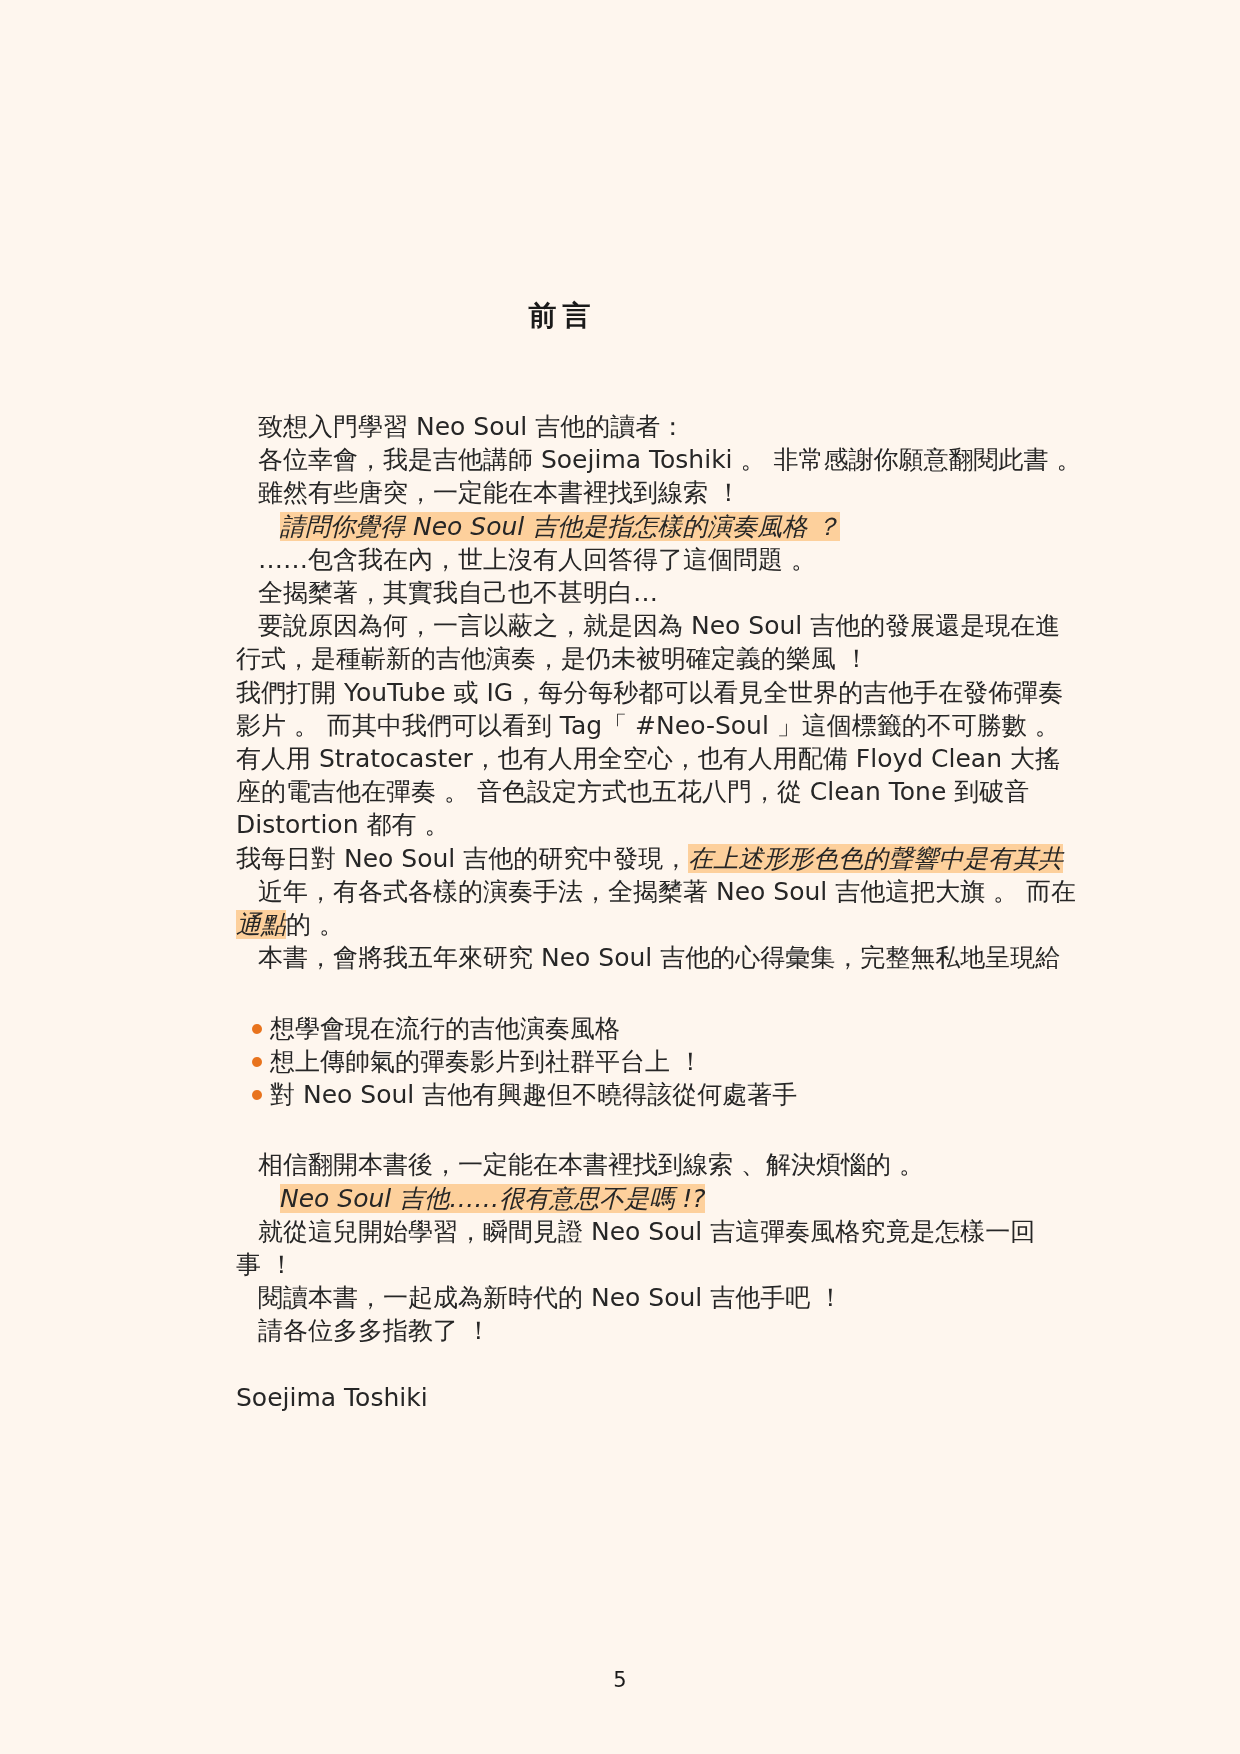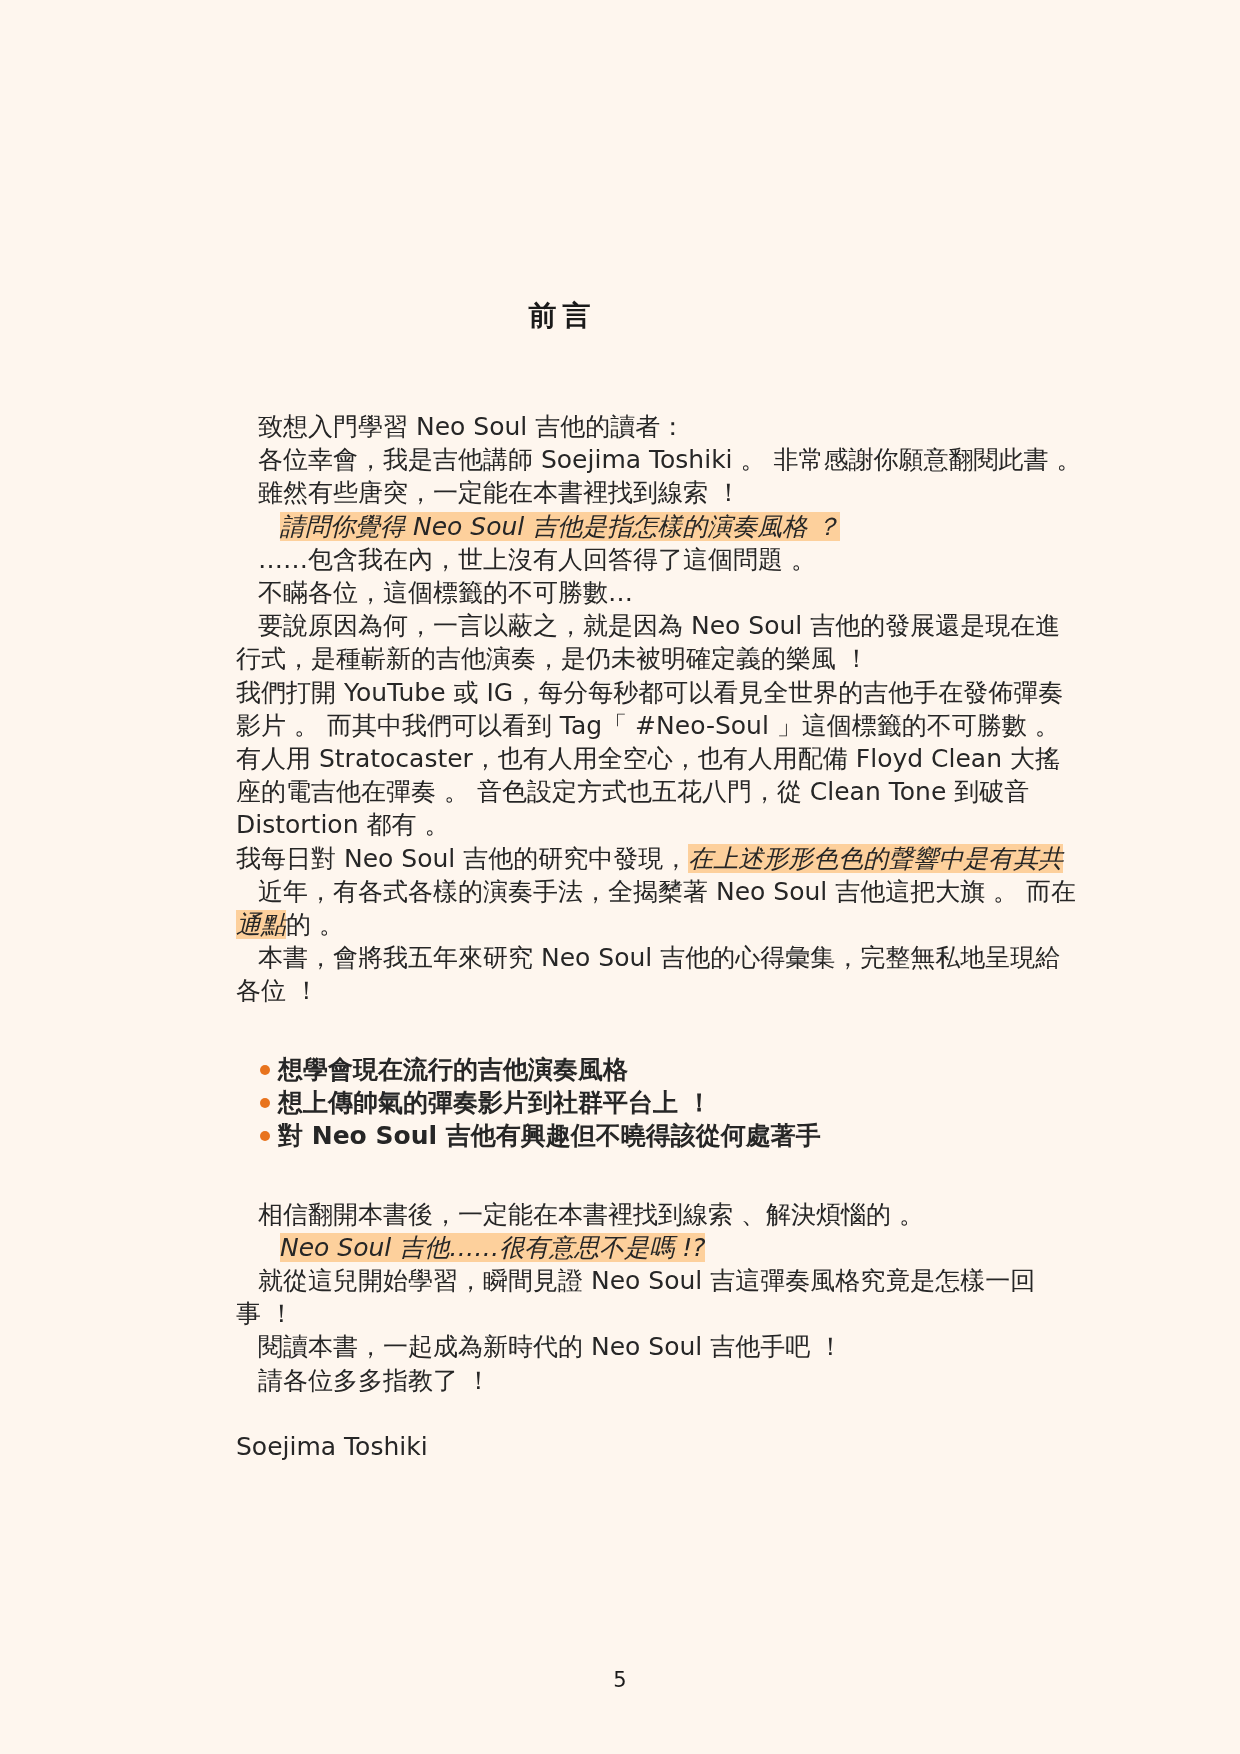--- a/index.html
+++ b/index.html
@@ -41,23 +41,22 @@
     }
     .i1 { padding-left: 22px; }
     .i2 { padding-left: 44px; }
     .hl {
       background: #fdd09c;
       font-style: italic;
     }
     .gap { display: block; height: 33.2px; }
     .bullets {
       list-style: none;
-      margin: 12px;
+      margin: 4px;
       padding: 0;
-      font-weight: bold;
     }
     .bullets li {
       position: relative;
       padding-left: 30px;
       height: 33.2px;
     }
     .bullet-dot {
       position: absolute;
       left: 12px;
       top: 12px;
@@ -83,33 +82,32 @@
 <body>
 
 <h1 class="page-title">前言</h1>
 
 <div class="body-text">
   <span class="line i1">致想入門學習 Neo Soul 吉他的讀者：</span>
   <span class="line i1">各位幸會，我是吉他講師 Soejima Toshiki 。 非常感謝你願意翻閱此書 。</span>
   <span class="line i1">雖然有些唐突，一定能在本書裡找到線索 ！</span>
   <span class="line i2"><span class="hl">請問你覺得 Neo Soul 吉他是指怎樣的演奏風格 ？</span></span>
   <span class="line i1">……包含我在內，世上沒有人回答得了這個問題 。</span>
-  <span class="line i1">不瞞各位，這個標籤的不可勝數…</span>
+  <span class="line i1">全揭櫫著，其實我自己也不甚明白…</span>
   <span class="line i1">要說原因為何，一言以蔽之，就是因為 Neo Soul 吉他的發展還是現在進</span>
   <span class="line">行式，是種嶄新的吉他演奏，是仍未被明確定義的樂風 ！</span>
   <span class="line">我們打開 YouTube 或 IG，每分每秒都可以看見全世界的吉他手在發佈彈奏</span>
   <span class="line">影片 。 而其中我們可以看到 Tag「 #Neo-Soul 」這個標籤的不可勝數 。</span>
   <span class="line">有人用 Stratocaster，也有人用全空心，也有人用配備 Floyd Clean 大搖</span>
   <span class="line">座的電吉他在彈奏 。 音色設定方式也五花八門，從 Clean Tone 到破音</span>
   <span class="line">Distortion 都有 。</span>
   <span class="line"><span>我每日對 Neo Soul 吉他的研究中發現，</span><span class="hl">在上述形形色色的聲響中是有其共</span></span>
   <span class="line i1">近年，有各式各樣的演奏手法，全揭櫫著 Neo Soul 吉他這把大旗 。 而在</span>
   <span class="line"><span class="hl">通點</span><span>的 。</span></span>
   <span class="line i1">本書，會將我五年來研究 Neo Soul 吉他的心得彙集，完整無私地呈現給</span>
-  <span class="line">各位 ！</span>
 
   <span class="gap"></span>
 
   <ul class="bullets">
     <li><span class="bullet-dot"></span><span>想學會現在流行的吉他演奏風格</span></li>
     <li><span class="bullet-dot"></span><span>想上傳帥氣的彈奏影片到社群平台上 ！</span></li>
     <li><span class="bullet-dot"></span><span>對 Neo Soul 吉他有興趣但不曉得該從何處著手</span></li>
   </ul>
 
   <span class="gap"></span>

